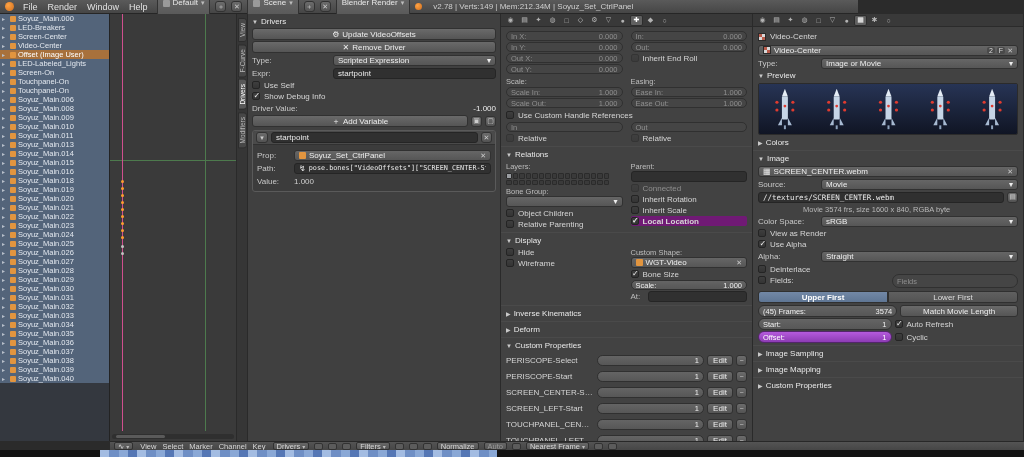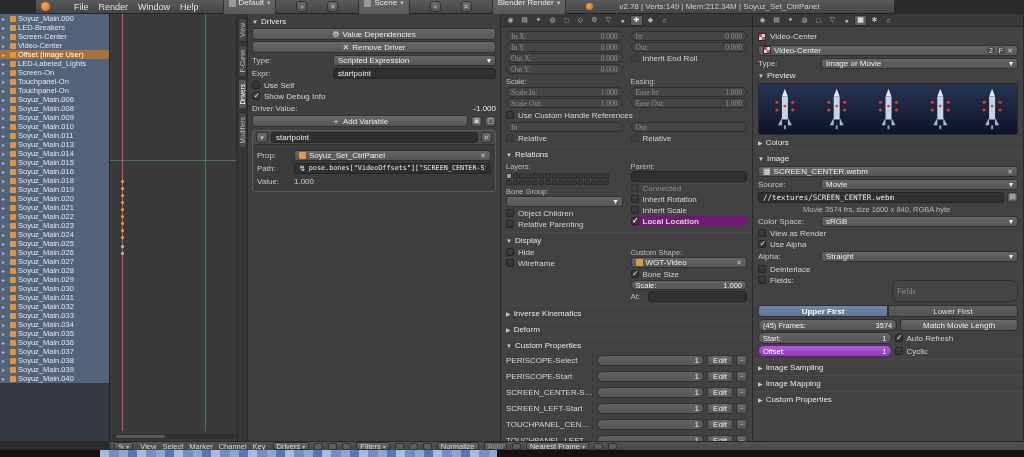--- a/index.html
+++ b/index.html
@@ -1,21 +1,21 @@
 <!DOCTYPE html>
 <html><head>
 <meta charset="utf-8">
 <style>
   * { margin:0; padding:0; box-sizing:border-box; }
   html,body { background:#1d1d1d; }
   body { font-family:"Liberation Sans", sans-serif; }
   #root { position:relative; width:1024px; height:457px; background:#2b2b2b; overflow:hidden; color:#d8d8d8; font-size:8px; }
 
   
-  .topbar { position:absolute; left:0; top:0; width:858px; height:14px; background:linear-gradient(#5a5a5a,#464646); border-bottom:1px solid #262626; display:flex; align-items:center; gap:20px; padding:0 5px; font-size:9px;margin-left:36px; }
+  .topbar { position:absolute; left:0; top:0; width:858px; height:14px; background:linear-gradient(#5a5a5a,#464646); border-bottom:1px solid #262626; display:flex; align-items:center; gap:5px; padding:0 5px; font-size:9px; }
   .logo { width:9px; height:9px; border-radius:50%; background:radial-gradient(circle at 35% 35%,#ffa344,#cf6d1d); flex:none; }
   .menus { display:flex; gap:2px; }
   .menu-item { padding:0 4px; color:#e2e2e2; }
   .dd { display:flex; align-items:flex-end; gap:3px; background:linear-gradient(#6c6c6c,#535353); border:1px solid #323232; border-radius:3px; height:11px; padding:16px 5px; font-size:8px; color:#e8e8e8; }
   .dd .arr::after { content:"▾"; font-size:7px; color:#bdbdbd; }
   .dd-ico { width:7px; height:7px; background:#9a9a9a; border-radius:1px; }
   .mini { width:11px; height:11px; background:linear-gradient(#6c6c6c,#535353); border:1px solid #323232; border-radius:3px; display:flex; align-items:center; justify-content:center; font-size:7px; color:#ccc; flex:none; }
   .version { font-size:8px; color:#cfcfcf; margin-left:6px; white-space:nowrap; }
 
   
@@ -51,21 +51,21 @@
   .btn { background:linear-gradient(#6a6a6a,#555555); border:1px solid #313131; border-radius:3px; height:12px; display:flex; align-items:center; justify-content:center; gap:3px; color:#ededed; font-size:8px; padding:0 4px; }
   .frow { display:flex; align-items:center; gap:3px; height:12px; margin:1px 0; }
   .flabel { width:78px; color:#c9c9c9; flex:none; }
   .tfield { flex:1; background:#303030; border:1px solid #252525; border-radius:3px; height:11px; display:flex; align-items:center; padding:0 4px; color:#eaeaea; gap:3px; min-width:0; }
   .ddfield { flex:1; background:linear-gradient(#666666,#565656); border:1px solid #313131; border-radius:3px; height:11px; display:flex; align-items:center; padding:0 4px; color:#eee; justify-content:space-between; }
   .crow { display:flex; align-items:center; gap:4px; height:10px; margin:1px 0; color:#d5d5d5; }
   .chk { width:8px; height:8px; border:1px solid #242424; background:linear-gradient(#3e3e3e,#343434); border-radius:2px; position:relative; flex:none; }
   .chk.on::after { content:"✓"; position:absolute; top:-2.5px; left:0.5px; font-size:8px; color:#f0f0f0; }
   .chk.dis { opacity:.45; }
   .num { display:flex; justify-content:space-between; align-items:center; background:linear-gradient(#646464,#575757); border:1px solid #303030; border-radius:7px; height:10px; padding:0 4px; font-size:7.5px; color:#f0f0f0; margin:1px 0; }
-  .num.dis { background:#454545; color:#8f8f8f;font-family:Liberation Serif, serif; }
+  .num.dis { background:#454545; color:#8f8f8f; }
   .num.purple { background:linear-gradient(#b55add,#8d3cb4); border-color:#53266b; color:#fff; }
   .xico::before { content:"✕"; font-size:7px; color:#c9c9c9; }
   .ob-ico { width:7px; height:7px; background:#e2953f; border-radius:1px; flex:none; }
 
   
   .drivers { position:absolute; left:248px; top:14px; width:253px; height:427px; background:#404040; border-right:1px solid #2a2a2a; padding:2px 4px; }
   .varbox { border:1px solid #5a5a5a; border-radius:3px; margin-top:3px; background:#3c3c3c; overflow:hidden; }
   .var-head { display:flex; align-items:center; gap:3px; background:#4a4a4a; border-bottom:1px solid #313131; padding:1px 3px; height:14px; }
   .var-body { padding:3px 4px; }
   .slabel { width:34px; color:#c9c9c9; flex:none; }
@@ -434,21 +434,21 @@
       <div class="gtab">Modifiers</div>
     </div>
 
   <section class="drivers">
     <div class="p-head">
       <span class="tri-open"></span>
       <span>Drivers</span>
     </div>
     <div class="btn" style="margin:1px 0">
       <span>⚙</span>
-      <span>Value Dependencies</span>
+      <span>Update VideoOffsets</span>
     </div>
     <div class="btn" style="margin:1px 0">
       <span>✕</span>
       <span>Remove Driver</span>
     </div>
     <div class="frow">
       <span class="flabel">Type:</span>
       <div class="ddfield">
         <span>Scripted Expression</span>
         <span class="arr">▾</span>
@@ -1047,21 +1047,21 @@
           <div class="crow">
             <span class="chk"></span>
             <span>Deinterlace</span>
           </div>
           <div class="crow">
             <span class="chk"></span>
             <span>Fields:</span>
           </div>
         </div>
         <div class="col">
-          <div class="num dis" style="height:22px;margin-top:17px">
+          <div class="num dis" style="height:14px;margin-top:11px">
             <span>Fields</span>
               <span></span>
           </div>
         </div>
       </div>
       <div class="seg">
         <div class="segon">
           <span>Upper First</span>
         </div>
         <div>

